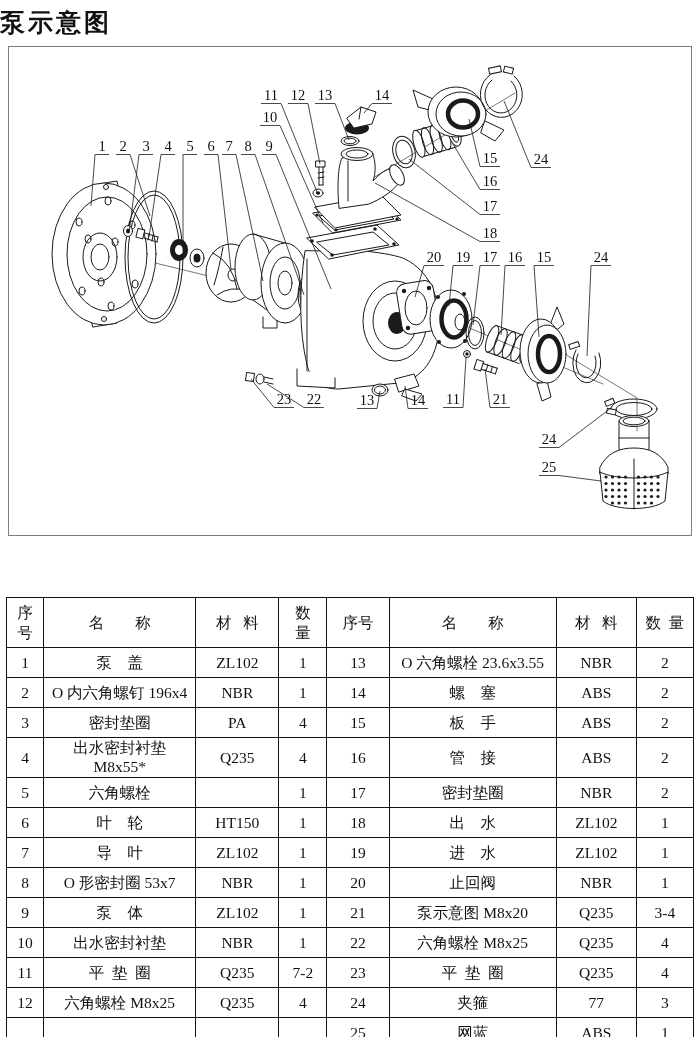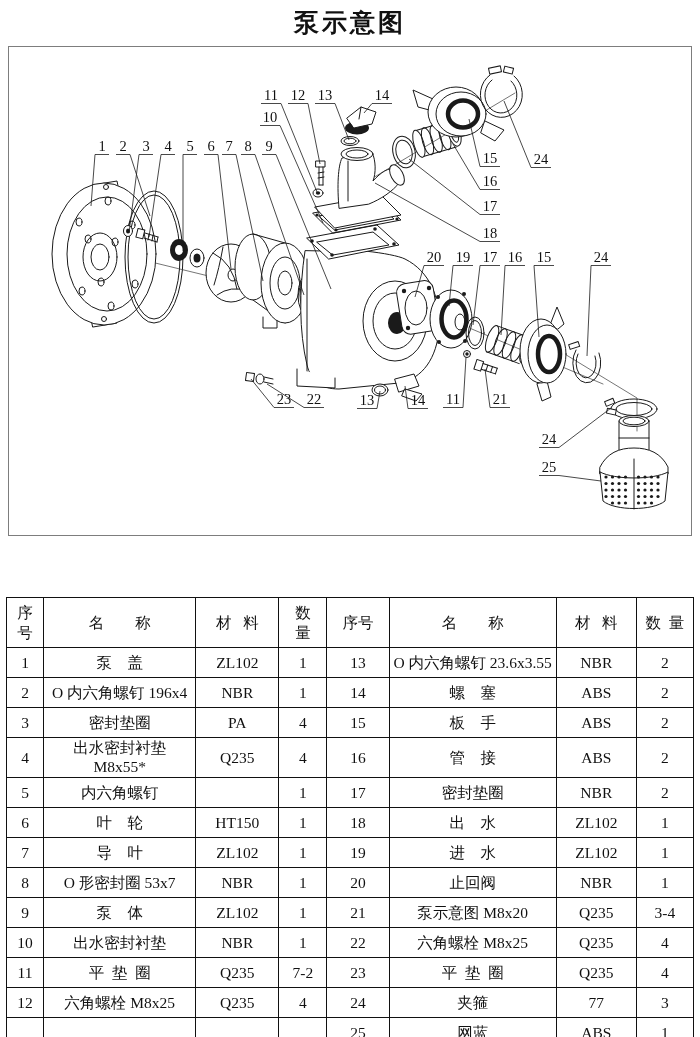--- a/index.html
+++ b/index.html
@@ -1,21 +1,21 @@
 <!DOCTYPE html>
 <html><head>
 <meta charset="utf-8">
 <style>
   html,body{margin:0;padding:0;}
   body{
     width:700px;height:1037px;position:relative;background:#ffffff;
     font-family:"Liberation Serif", serif;color:#111;
   }
   .title{
-    position:absolute;left:0;top:6px;width:700px;text-align:center;
+    position:absolute;left:0;top:6px;width:700px;text-align:left;
     font-size:25px;font-weight:bold;letter-spacing:3px;
   }
   .diagram-frame{
     position:absolute;left:8px;top:46px;width:684px;height:490px;
     border:1px solid #7d7d7d;box-sizing:border-box;background:#fff;overflow:hidden;
   }
   .diagram-frame svg{display:block;}
   
   svg .s{stroke:#1a1a1a;fill:none;stroke-width:1;stroke-linecap:round;stroke-linejoin:round;}
   svg .w{fill:#ffffff;}
@@ -471,21 +471,21 @@
         <th>数  量</th>
       </tr>
     </thead>
   <tbody id="tbl-body">
       <tr>
         <td>1</td>
         <td>泵    盖</td>
         <td>ZL102</td>
         <td>1</td>
         <td>13</td>
-        <td>O 内六角螺钉 23.6x3.55</td>
+        <td>O 六角螺栓 23.6x3.55</td>
         <td>NBR</td>
         <td>2</td>
       </tr>
       <tr>
         <td>2</td>
         <td>O 内六角螺钉 196x4</td>
         <td>NBR</td>
         <td>1</td>
         <td>14</td>
         <td>螺    塞</td>
@@ -507,21 +507,21 @@
         <td>出水密封衬垫 M8x55*</td>
         <td>Q235</td>
         <td>4</td>
         <td>16</td>
         <td>管    接</td>
         <td>ABS</td>
         <td>2</td>
       </tr>
       <tr>
         <td>5</td>
-        <td>内六角螺钉</td>
+        <td>六角螺栓</td>
         <td></td>
         <td>1</td>
         <td>17</td>
         <td>密封垫圈</td>
         <td>NBR</td>
         <td>2</td>
       </tr>
       <tr>
         <td>6</td>
         <td>叶    轮</td>

